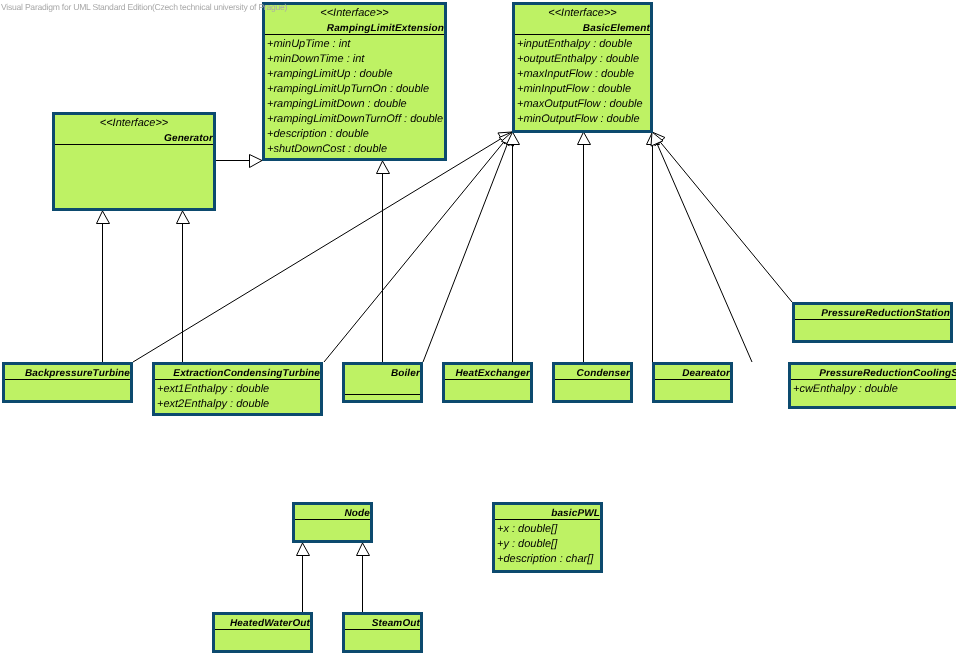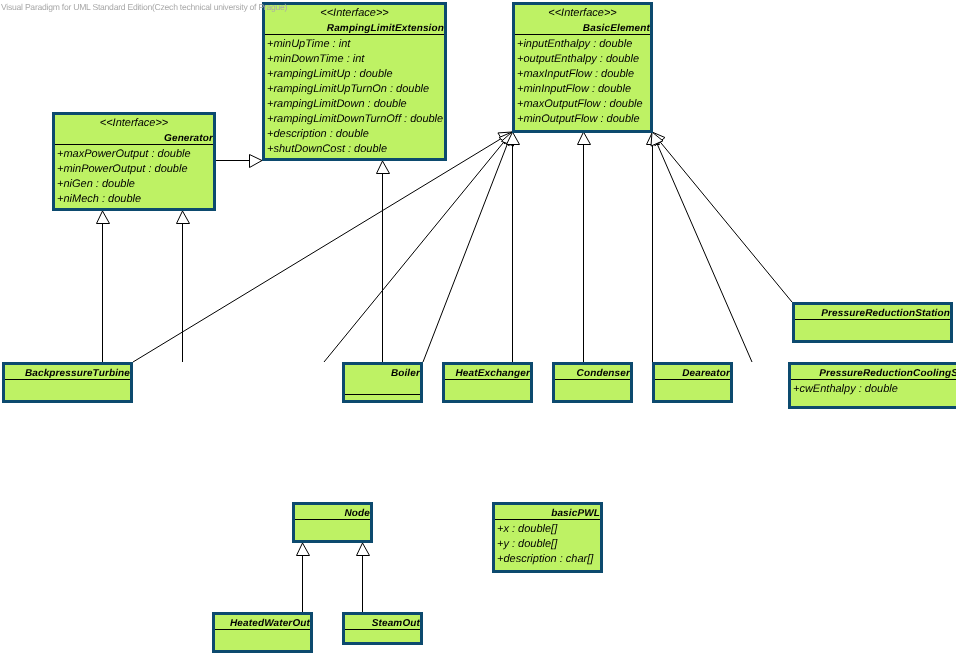--- a/index.html
+++ b/index.html
@@ -86,26 +86,20 @@
         <path class="rel-line" d="M 362.5 612 L 362.5 555.5"></path>
         <path class="rel-arrow" d="M 362.5 543 L 369.5 555.5 L 356.5 555.5 Z"></path>
       </g>
     </svg>
 
   <div class="uml-class" style="left:52px;top:112px;width:164px;height:99px">
       <div class="uml-header" style="height:30px">
         <div class="uml-stereotype">&lt;&lt;Interface&gt;&gt;</div>
         <div class="uml-name">Generator</div>
       </div>
-      <div class="uml-attrs" style="height:67px">
-        <div class="uml-attr">+maxPowerOutput : double</div>
-        <div class="uml-attr">+minPowerOutput : double</div>
-        <div class="uml-attr">+niGen : double</div>
-        <div class="uml-attr">+niMech : double</div>
-      </div>
     </div>
   <div class="uml-class" style="left:262px;top:2px;width:185px;height:159px">
       <div class="uml-header" style="height:30px">
         <div class="uml-stereotype">&lt;&lt;Interface&gt;&gt;</div>
         <div class="uml-name">RampingLimitExtension</div>
       </div>
       <div class="uml-attrs" style="height:127px">
         <div class="uml-attr">+minUpTime : int</div>
         <div class="uml-attr">+minDownTime : int</div>
         <div class="uml-attr">+rampingLimitUp : double</div>
@@ -129,20 +123,29 @@
         <div class="uml-attr">+maxOutputFlow : double</div>
         <div class="uml-attr">+minOutputFlow : double</div>
       </div>
     </div>
   <div class="uml-class" style="left:2px;top:362px;width:131px;height:41px">
       <div class="uml-header" style="height:15px">
         <div class="uml-name">BackpressureTurbine</div>
       </div>
       <div class="uml-attrs" style="height:24px"></div>
     </div>
+  <div class="uml-class" style="left:152px;top:362px;width:171px;height:54px">
+      <div class="uml-header" style="height:15px">
+        <div class="uml-name">ExtractionCondensingTurbine</div>
+      </div>
+      <div class="uml-attrs" style="height:37px">
+        <div class="uml-attr">+ext1Enthalpy : double</div>
+        <div class="uml-attr">+ext2Enthalpy : double</div>
+      </div>
+    </div>
   <div class="uml-class" style="left:342px;top:362px;width:81px;height:41px">
       <div class="uml-header" style="height:30px">
         <div class="uml-name">Boiler</div>
       </div>
       <div class="uml-attrs" style="height:24px"></div>
     </div>
   <div class="uml-class" style="left:442px;top:362px;width:91px;height:41px">
       <div class="uml-header" style="height:15px">
         <div class="uml-name">HeatExchanger</div>
       </div>
@@ -189,19 +192,19 @@
   <div class="uml-class" style="left:492px;top:502px;width:111px;height:71px">
       <div class="uml-header" style="height:15px">
         <div class="uml-name">basicPWL</div>
       </div>
       <div class="uml-attrs" style="height:54px">
         <div class="uml-attr">+x : double[]</div>
         <div class="uml-attr">+y : double[]</div>
         <div class="uml-attr">+description : char[]</div>
       </div>
     </div>
-  <div class="uml-class" style="left:342px;top:612px;width:81px;height:33px">
+  <div class="uml-class" style="left:342px;top:612px;width:81px;height:41px">
       <div class="uml-header" style="height:15px">
         <div class="uml-name">SteamOut</div>
       </div>
       <div class="uml-attrs" style="height:24px"></div>
     </div>
 </div>
 
 </body></html>

